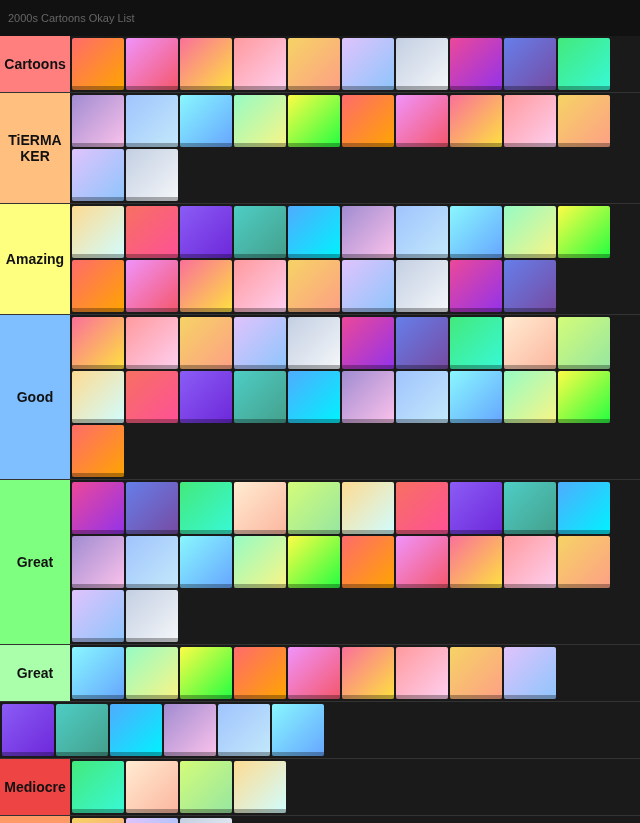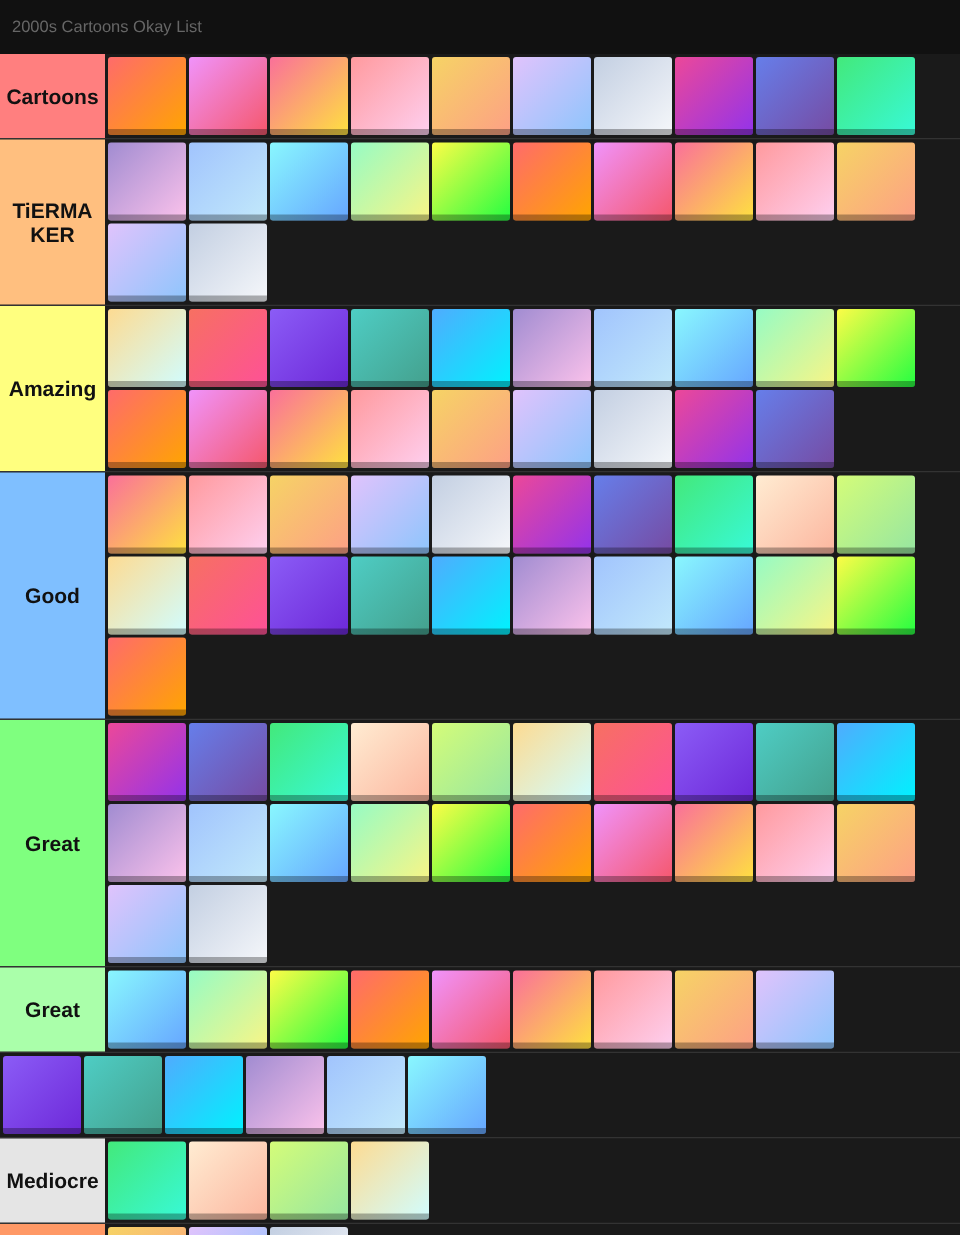--- a/index.html
+++ b/index.html
@@ -632,21 +632,21 @@
             </div>
           </div>
           <div class="show-thumb" style="background: linear-gradient(135deg, rgb(137, 247, 254) 0%, rgb(102, 166, 255) 100%);">
             <div style="width: 100%; height: 100%; display: flex; align-items: center; justify-content: center; font-size: 7px; color: rgba(255, 255, 255, 0.6); text-shadow: rgba(0, 0, 0, 0.8) 0px 0px 2px; font-weight: bold; position: relative;">
               <div style="position: absolute; bottom: 0px; left: 0px; right: 0px; height: 4px; background: rgba(0, 0, 0, 0.3);"></div>
             </div>
           </div>
         </div>
       </div>
       <div class="tier-row">
-        <div class="tier-label" style="background-color: #e5e5e5;">Mediocre</div>
+        <div class="tier-label" style="background-color: #ef4444;">Mediocre</div>
         <div class="tier-items">
           <div class="show-thumb" style="background: linear-gradient(135deg, rgb(67, 233, 123) 0%, rgb(56, 249, 215) 100%);">
             <div style="width: 100%; height: 100%; display: flex; align-items: center; justify-content: center; font-size: 7px; color: rgba(255, 255, 255, 0.6); text-shadow: rgba(0, 0, 0, 0.8) 0px 0px 2px; font-weight: bold; position: relative;">
               <div style="position: absolute; bottom: 0px; left: 0px; right: 0px; height: 4px; background: rgba(0, 0, 0, 0.3);"></div>
             </div>
           </div>
           <div class="show-thumb" style="background: linear-gradient(135deg, rgb(255, 236, 210) 0%, rgb(252, 182, 159) 100%);">
             <div style="width: 100%; height: 100%; display: flex; align-items: center; justify-content: center; font-size: 7px; color: rgba(255, 255, 255, 0.6); text-shadow: rgba(0, 0, 0, 0.8) 0px 0px 2px; font-weight: bold; position: relative;">
               <div style="position: absolute; bottom: 0px; left: 0px; right: 0px; height: 4px; background: rgba(0, 0, 0, 0.3);"></div>
             </div>

